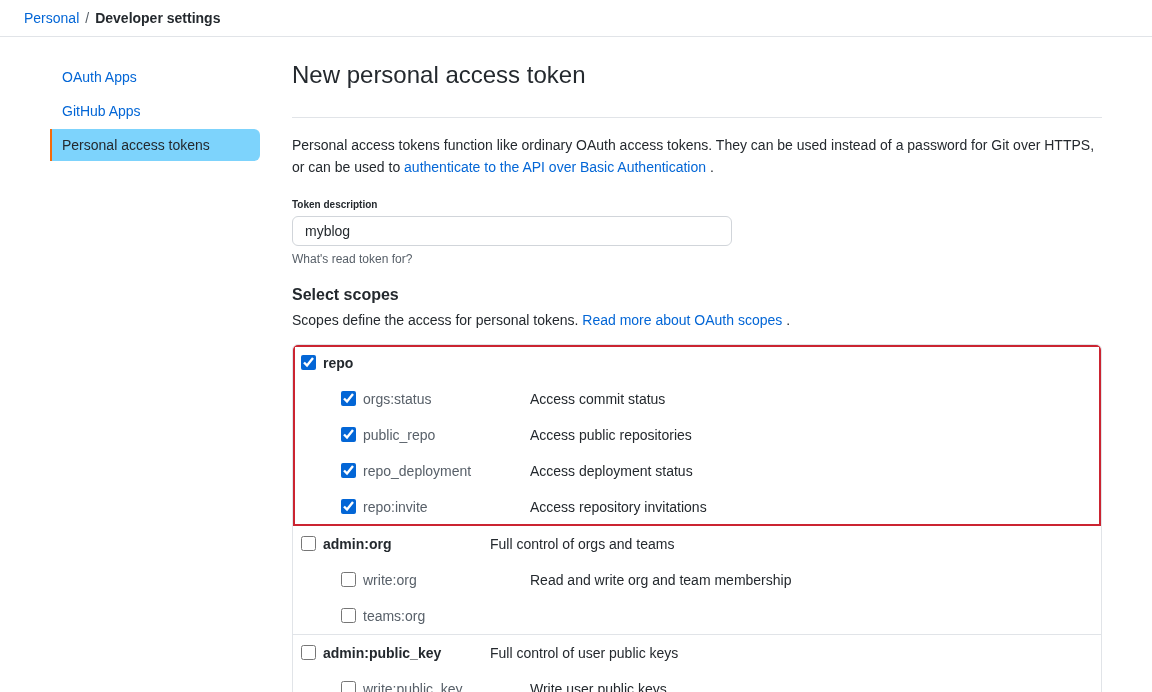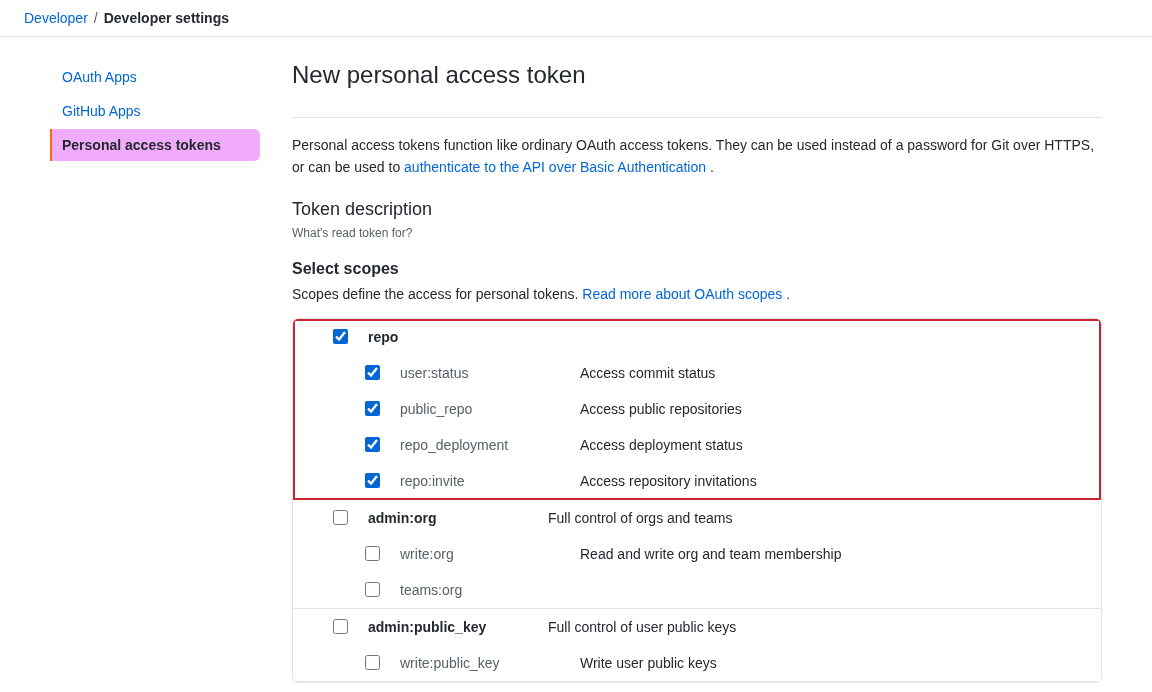--- a/index.html
+++ b/index.html
@@ -43,23 +43,23 @@
       display: block;
       padding: 8px 12px;
       border-radius: 6px;
       text-decoration: none;
       color: #0366d6;
       font-size: 14px;
       margin-bottom: 2px;
       cursor: pointer;
     }
     .sidebar-item.active {
-      background: #f0abfc;
-      color: #24292e;
-      font-weight: 700;
+      background: #7dd3fc;
+      color: #24292e;
+      font-weight: 400;
       border-left: 2px solid #f66a0a;
       border-radius: 0 6px 6px 0;
       padding-left: 10px;
     }
     .main {
       flex: 1;
     }
     .page-title {
       font-size: 24px;
       font-weight: 400;
@@ -75,22 +75,22 @@
       margin-bottom: 20px;
     }
     .description a {
       color: #0366d6;
       text-decoration: none;
     }
     .form-group {
       margin-bottom: 20px;
     }
     .form-label {
-      font-weight: 400;
-      font-size: 18px;
+      font-weight: 700;
+      font-size: 10px;
       display: block;
       margin-bottom: 6px;
     }
     .form-input {
       width: 440px;
       padding: 6px 12px;
       border: 1px solid #d1d5da;
       border-radius: 6px;
       font-size: 14px;
       color: #24292e;
@@ -112,23 +112,22 @@
       color: #24292e;
       margin-bottom: 16px;
     }
     .section-desc a {
       color: #0366d6;
       text-decoration: none;
     }
     .scope-row {
       display: flex;
       align-items: center;
-      padding: 10px 16px;
-      gap: 20px;
-      margin-left: 24px;
+      padding: 10px 8px;
+      gap: 7px;
     }
     .scope-row.child {
       padding-left: 48px;
       background: #fff;
     }
     .scope-row.parent {
       background: #fff;
     }
     .scope-name {
       font-weight: 600;
@@ -155,21 +154,21 @@
       border: 1px solid #e1e4e8;
       border-radius: 6px;
       overflow: hidden;
       margin-bottom: 0;
     }
   </style>
 </head>
 <body>
 
 <div class="top-nav">
-  <a href="#">Developer</a>
+  <a href="#">Personal</a>
   <span class="separator">/</span>
   <span class="current">Developer settings</span>
 </div>
 
 <div class="layout">
 
   <nav class="sidebar">
     <a class="sidebar-item">OAuth Apps</a>
     <a class="sidebar-item">GitHub Apps</a>
     <a class="sidebar-item active">Personal access tokens</a>
@@ -179,20 +178,21 @@
     <h1 class="page-title">New personal access token</h1>
 
     <p class="description">
       <span>Personal access tokens function like ordinary OAuth access tokens. They can be used instead of a password for Git over HTTPS, or can be used to </span>
       <a href="#">authenticate to the API over Basic Authentication</a>
       <span>.</span>
     </p>
 
     <div class="form-group">
       <label class="form-label">Token description</label>
+      <input type="text" class="form-input" value="myblog" style="">
       <div class="form-hint">What's read token for?</div>
     </div>
 
     <div class="form-group">
       <div class="section-title">Select scopes</div>
       <p class="section-desc">
         <span>Scopes define the access for personal tokens. </span>
         <a href="#">Read more about OAuth scopes</a>
         <span>.</span>
       </p>
@@ -201,21 +201,21 @@
 
         <div style="border-bottom: 1px solid #e1e4e8; outline: 2px solid #cb2431; outline-offset: -2px; position: relative; z-index: 1;">
 
           <div class="scope-row parent">
             <input type="checkbox" checked="" style="">
             <span class="scope-name">repo</span>
           </div>
 
           <div class="scope-row child">
             <input type="checkbox" checked="" style="">
-            <span class="scope-name child-name">user:status</span>
+            <span class="scope-name child-name">orgs:status</span>
             <span class="scope-desc">Access commit status</span>
           </div>
           <div class="scope-row child">
             <input type="checkbox" checked="" style="">
             <span class="scope-name child-name">public_repo</span>
             <span class="scope-desc">Access public repositories</span>
           </div>
           <div class="scope-row child">
             <input type="checkbox" checked="" style="">
             <span class="scope-name child-name">repo_deployment</span>

